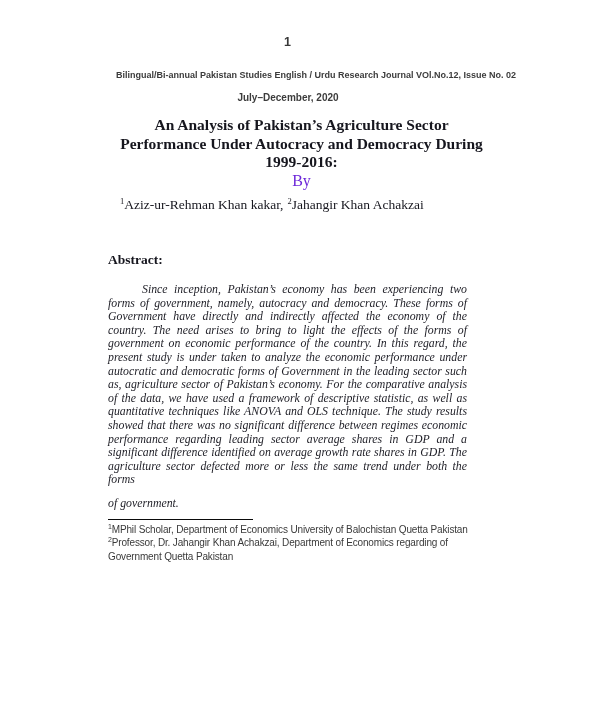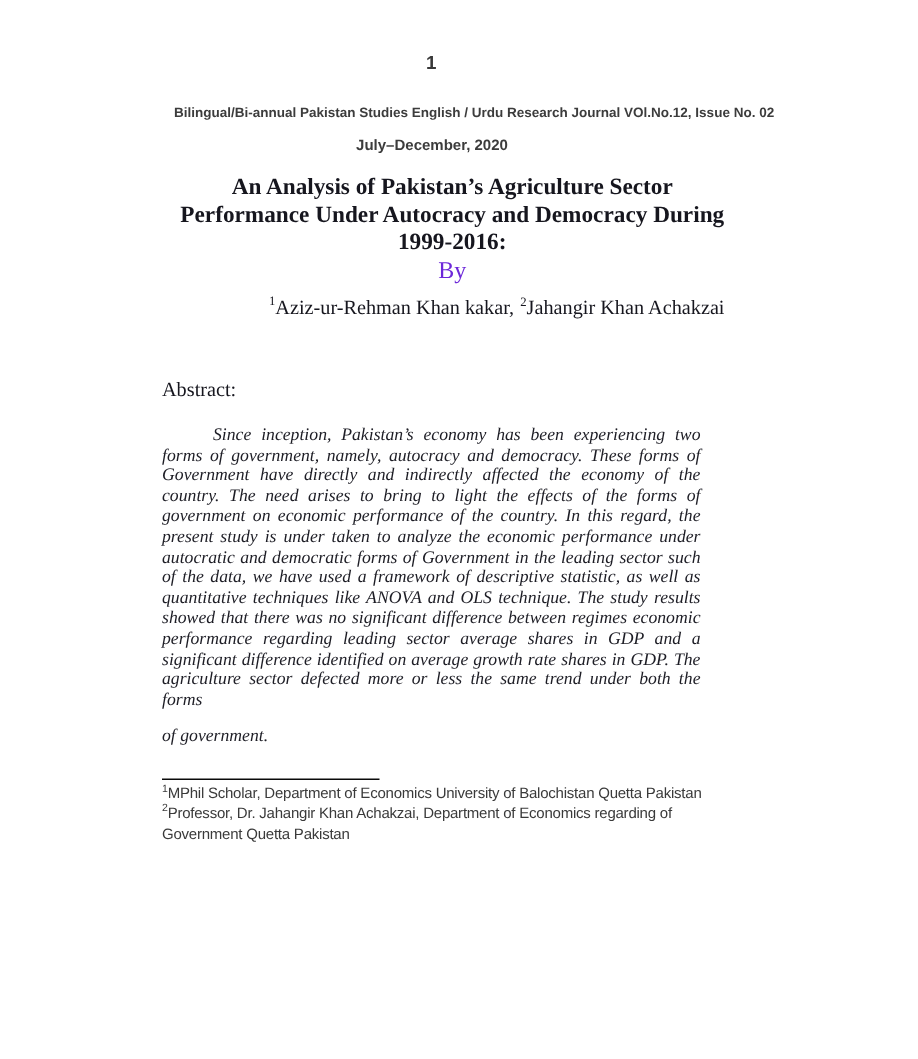--- a/index.html
+++ b/index.html
@@ -45,31 +45,31 @@
   }
   .tline { white-space: nowrap; }
   .by {
     position: absolute; left: 120px; top: 172px; width: 363px;
     text-align: center;
     font-size: 16px; line-height: 17px;
     color: #6d28d9;
   }
   .authors {
     position: absolute; left: 120px; top: 196px; width: 363px;
-    text-align: right; white-space: nowrap;
+    text-align: left; white-space: nowrap;
     font-size: 13.5px; line-height: 17px;
     color: #16161e;
   }
   .authors sup { font-size: 8.5px; line-height: 0; }
   .authors .a2sup { margin-left: 4px; }
 
   
   .absheading {
     position: absolute; left: 108px; top: 252px;
-    font-weight: 400; font-size: 13.5px; line-height: 16px;
+    font-weight: 700; font-size: 13.5px; line-height: 16px;
     color: #16161e;
   }
   .absbody {
     position: absolute; left: 108px; top: 283px; width: 359px;
     font-style: italic; font-size: 11.8px; line-height: 13.6px;
     color: #1d1d25;
   }
   .abs-line {
     text-align: justify;
     text-align-last: justify;
@@ -116,20 +116,21 @@
   <div class="absheading">Abstract:</div>
 
   <div class="absbody">
     <div class="abs-line first">Since inception, Pakistan’s economy has been experiencing two</div>
     <div class="abs-line">forms of government, namely, autocracy and democracy. These forms of</div>
     <div class="abs-line">Government have directly and indirectly affected the economy of the</div>
     <div class="abs-line">country. The need arises to bring to light the effects of the forms of</div>
     <div class="abs-line">government on economic performance of the country. In this regard, the</div>
     <div class="abs-line">present study is under taken to analyze the economic performance under</div>
     <div class="abs-line">autocratic and democratic forms of Government in the leading sector such</div>
+    <div class="abs-line">as, agriculture sector of Pakistan’s economy. For the comparative analysis</div>
     <div class="abs-line">of the data, we have used a framework of descriptive statistic, as well as</div>
     <div class="abs-line">quantitative techniques like ANOVA and OLS technique. The study results</div>
     <div class="abs-line">showed that there was no significant difference between regimes economic</div>
     <div class="abs-line">performance regarding leading sector average shares in GDP and a</div>
     <div class="abs-line">significant difference identified on average growth rate shares in GDP. The</div>
     <div class="abs-line">agriculture sector defected more or less the same trend under both the forms</div>
     <div class="abs-line last">of government.</div>
   </div>
 
   <div class="fnrule"></div>

